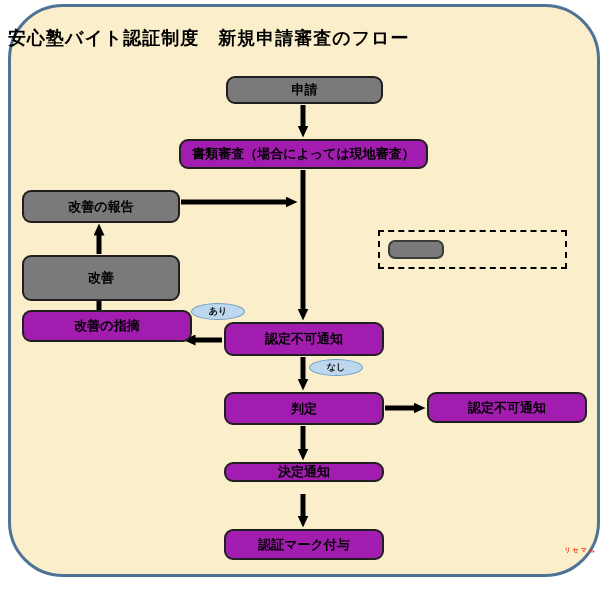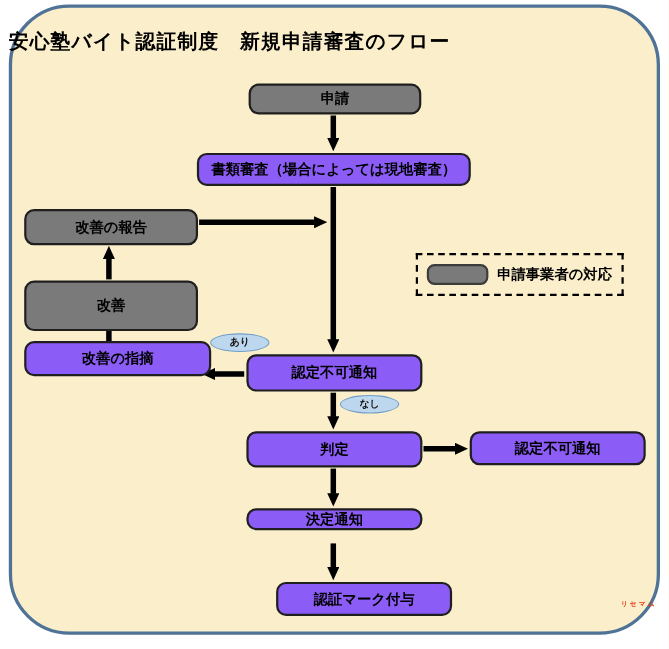--- a/index.html
+++ b/index.html
@@ -23,32 +23,32 @@
   .node{
     position:absolute;display:flex;align-items:center;justify-content:center;
     font-size:13px;font-weight:bold;box-sizing:border-box;
     border-radius:9px;white-space:nowrap;
   }
   .node.dark{
     background:var(--node-dark,#7A7A7A);
     border:2px solid #1f1f1f;color:#000000;
   }
   .node.light{
-    background:#8b5cf6;border:2px solid #1f1f1f;color:#000000;
+    background:#a21caf;border:2px solid #1f1f1f;color:#000000;
   }
   #n-apply{left:226px;top:76px;width:157px;height:28px;}
   #n-docreview{left:179px;top:139px;width:249px;height:30px;}
   #n-report{left:22px;top:190px;width:158px;height:33px;}
   #n-improve{left:22px;top:255px;width:158px;height:46px;}
   #n-note{left:22px;top:310px;width:170px;height:32px;}
   #n-findings{left:224px;top:322px;width:160px;height:34px;}
   #n-judgment{left:224px;top:392px;width:160px;height:33px;}
   #n-reject{left:427px;top:392px;width:160px;height:31px;}
   #n-decision{left:224px;top:462px;width:160px;height:20px;}
-  #n-mark{left:224px;top:529px;width:160px;height:31px;margin-left:27px;}
+  #n-mark{left:224px;top:529px;width:160px;height:31px;}
   .branch-ellipse{
     position:absolute;display:flex;align-items:center;justify-content:center;
     background:var(--ellipse-fill,#BDD7EE);
     border:1px solid var(--ellipse-border,#70A0C8);
     border-radius:50%;font-size:9px;font-weight:bold;color:#111;
     box-sizing:border-box;
   }
   #e-ari{left:191px;top:303px;width:54px;height:17px;}
   #e-nashi{left:309px;top:359px;width:54px;height:17px;}
   .legend{
@@ -111,18 +111,17 @@
 <div id="n-judgment" class="node light">判定</div>
 <div id="n-reject" class="node light">認定不可通知</div>
 <div id="n-decision" class="node light">決定通知</div>
 <div id="n-mark" class="node light">認証マーク付与</div>
 
 <div id="e-ari" class="branch-ellipse">あり</div>
 <div id="e-nashi" class="branch-ellipse">なし</div>
 
 <div class="legend">
   <span class="swatch"></span>
-  <span class="legend-text">申請事業者の対応</span>
 </div>
 
 <div class="logo">
   <span class="ruby">リセマム</span>
 </div>
 
 </body></html>

